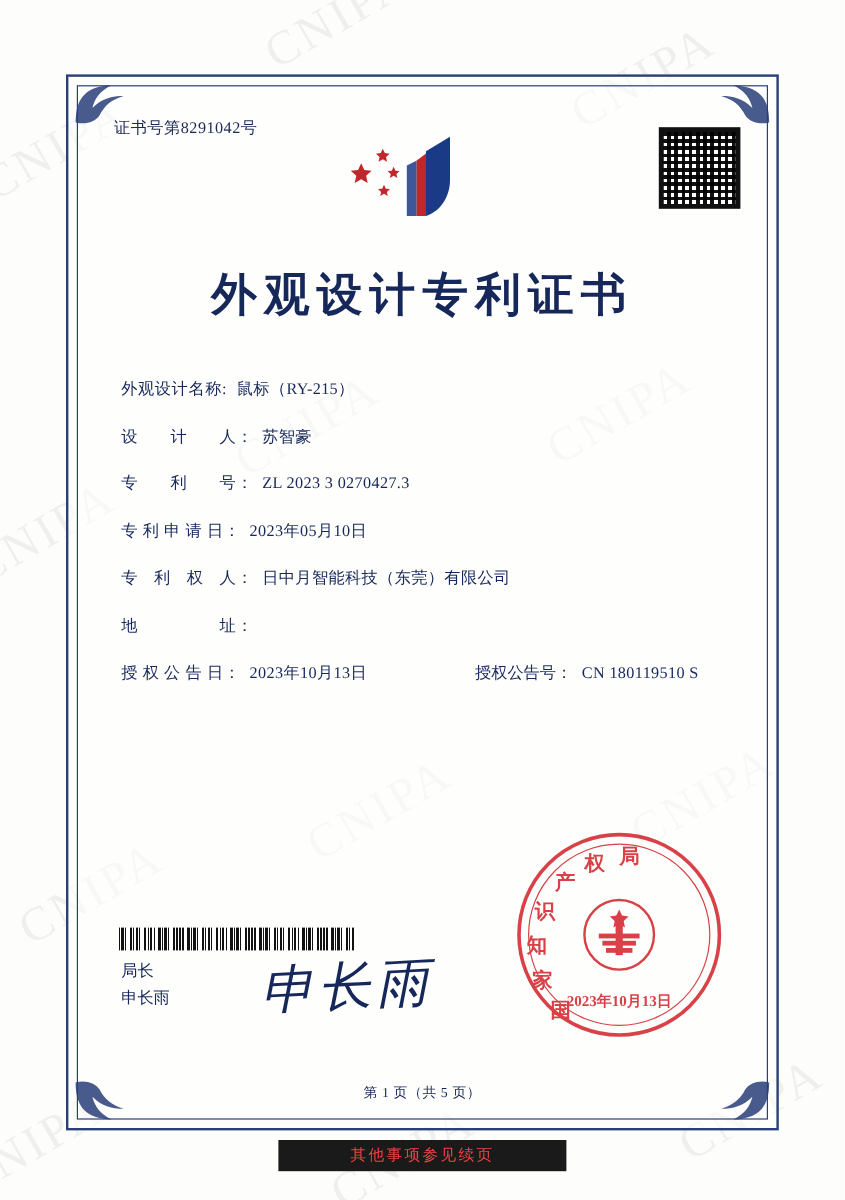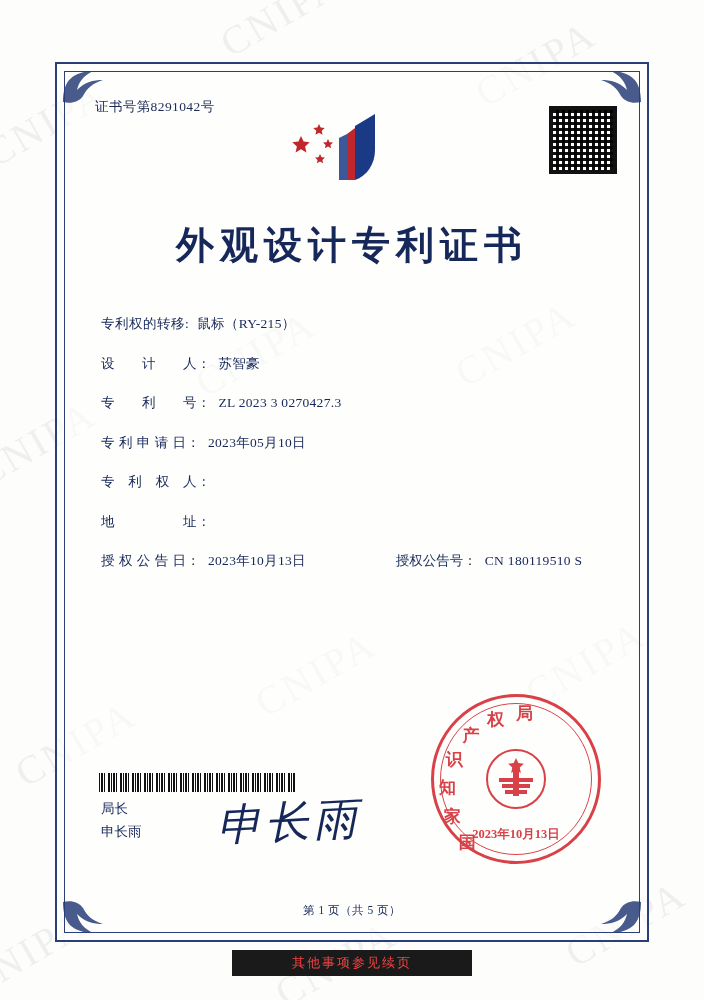--- a/index.html
+++ b/index.html
@@ -335,21 +335,21 @@
 
       <div id="qr">
         <div class="q-grid"></div>
       </div>
 
       <div id="title">外观设计专利证书</div>
 
       <div id="fields">
 
         <div class="row">
-          <span class="lbl">专利权的转移:</span>
+          <span class="lbl">外观设计名称:</span>
           <span class="val">鼠标（RY-215）</span>
         </div>
 
         <div class="row">
           <span class="lbl spread">设 计 人</span>
           <span>：</span>
           <span class="val">苏智豪</span>
         </div>
 
         <div class="row">
@@ -360,20 +360,21 @@
 
         <div class="row">
           <span class="lbl">专 利 申 请 日</span>
           <span>：</span>
           <span class="val">2023年05月10日</span>
         </div>
 
         <div class="row">
           <span class="lbl spread">专 利 权 人</span>
           <span>：</span>
+          <span class="val">日中月智能科技（东莞）有限公司</span>
         </div>
 
         <div class="row">
           <span class="lbl spread">地 址</span>
           <span>：</span>
         </div>
 
         <div class="row">
           <span class="lbl">授 权 公 告 日</span>
           <span>：</span>

